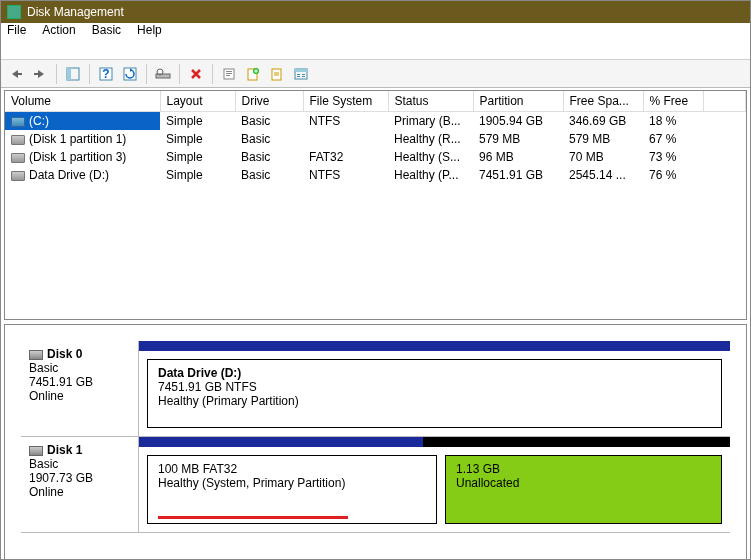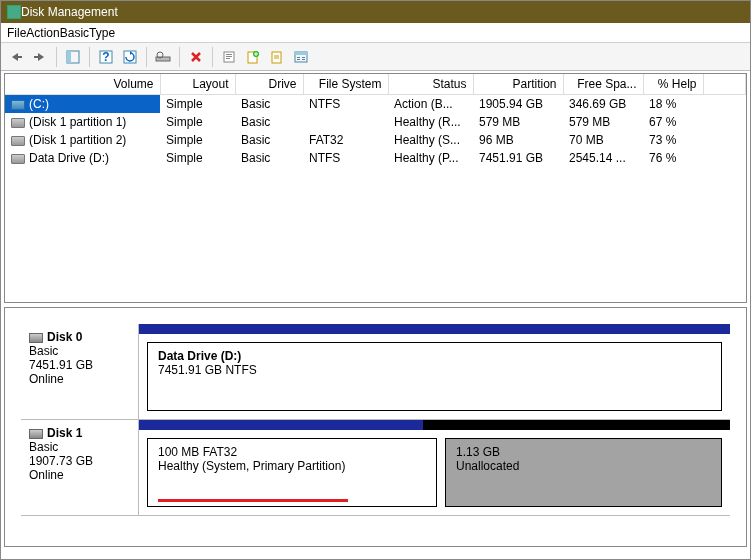--- a/index.html
+++ b/index.html
@@ -1,60 +1,60 @@
 <!DOCTYPE html>
 <html><head>
 <meta charset="utf-8">
 <style>
 * { box-sizing: border-box; margin: 0; padding: 0; font-family: 'Segoe UI', Tahoma, sans-serif; font-size: 12px; }
 body { background: #fff; width: 751px; height: 560px; overflow: hidden; border: 1px solid #888; }
-.titlebar { background: linear-gradient(#6b5a1e, #6b5a1e); color: #fff; height: 22px; display: flex; align-items: center; padding: 0 6px; gap: 0; }
+.titlebar { background: linear-gradient(#6b5a1e, #6b5a1e); color: #fff; height: 22px; display: flex; align-items: center; padding: 0 6px; gap: 6px; }
 .titlebar .icon { width: 14px; height: 14px; background: #4a8; border: 1px solid #2a6; display: inline-block; }
-.menubar { background: #fff; border-bottom: 1px solid #d0d0d0; height: 20px; display: flex; align-items: center; padding: 0 6px; }
+.menubar { background: #fff; border-bottom: 1px solid #d0d0d0; height: 37px; display: flex; padding: 0 6px; gap: 16px; }
 .menubar span { cursor: default; }
 .toolbar { background: #f5f5f5; border-bottom: 1px solid #bbb; height: 28px; display: flex; align-items: center; padding: 0 4px; gap: 2px; }
 .tbtn { width: 22px; height: 22px; display: flex; align-items: center; justify-content: center; border: 1px solid transparent; cursor: default; }
 .tsep { width: 1px; height: 20px; background: #ccc; margin: 0 3px; }
 .main { display: flex; flex-direction: column; height: calc(560px - 22px - 20px - 28px - 2px); }
 .list-area { border: 1px solid #888; margin: 2px 3px 0 3px; flex: 0 0 230px; overflow: auto; background: #fff; }
 table { border-collapse: collapse; width: 100%; table-layout: fixed; }
-th { text-align: right; font-weight: normal; background: #fff; border-right: 1px solid #ddd; border-bottom: 1px solid #ddd; padding: 3px 6px; position: relative; }
+th { text-align: left; font-weight: normal; background: #fff; border-right: 1px solid #ddd; border-bottom: 1px solid #ddd; padding: 3px 6px; position: relative; }
 td { padding: 2px 6px; white-space: nowrap; overflow: hidden; text-overflow: ellipsis; }
 tr.selected td:first-child { background: #0a64c8; color: #fff; }
 tr.selected td:first-child .vol-icon { filter: none; }
 .vol-icon { display:inline-block; width:14px; height:10px; margin-right:4px; vertical-align:middle; }
 .vol-icon.blue { background: linear-gradient(#7bd, #48b); border:1px solid #369; border-radius:1px; }
 .vol-icon.gray { background: linear-gradient(#ccc,#999); border:1px solid #777; border-radius:1px; }
 .graphical { border: 1px solid #888; margin: 4px 3px 12px 3px; flex: 1; overflow: hidden; background: #fff; padding: 16px; }
 .disk-row { display: flex; border-bottom: 1px solid #bbb; min-height: 96px; }
 .disk-head { width: 118px; border-right: 1px solid #bbb; padding: 6px 8px; background: #fff; }
 .disk-head .dicon { display:inline-block; width:14px; height:10px; background:linear-gradient(#ccc,#888); border:1px solid #666; margin-right:4px; vertical-align:middle; }
 .disk-head .dname { font-weight: bold; }
 .disk-body { flex:1; display:flex; flex-direction:column; }
 .disk-bar { height: 10px; display:flex; }
 .disk-bar .bar-seg { height:100%; }
 .part-row { flex:1; display:flex; padding: 8px; gap: 8px; }
 .part-box { border:1px solid #000; padding: 6px 10px; position:relative; background:#fff; }
 .part-box .pname { font-weight: bold; }
 .underline-red { position:absolute; bottom:4px; left:10px; height:3px; background:#e02020; }
-.unalloc { background:#a3a3a3; }
+.unalloc { background:#84cc16; }
 </style>
 </head>
 <body>
 
 <div class="titlebar">
   <span class="icon"></span>
   <span>Disk Management</span>
 </div>
 
 <div class="menubar">
   <span>File</span>
   <span>Action</span>
   <span>Basic</span>
-  <span>Type</span>
+  <span>Help</span>
 </div>
 
 <div class="toolbar">
   <div class="tbtn">
       <svg width="16" height="12">
         <path d="M10 2 L4 6 L10 10 Z" fill="#666"></path>
         <rect x="10" y="5" width="4" height="2" fill="#666"></rect>
       </svg>
     </div>
   <div class="tbtn">
@@ -147,49 +147,49 @@
       </colgroup>
       <thead>
           <tr>
         <th>Volume</th>
         <th>Layout</th>
         <th>Drive</th>
         <th>File System</th>
         <th>Status</th>
         <th>Partition</th>
         <th>Free Spa...</th>
-        <th>% Help</th>
+        <th>% Free</th>
         <th></th>
       </tr>
         </thead>
       <tbody id="vol-body">
           <tr class="selected">
             <td><span class="vol-icon blue"></span><span>(C:)</span></td>
             <td>Simple</td>
             <td>Basic</td>
             <td>NTFS</td>
-            <td>Action (B...</td>
+            <td>Primary (B...</td>
             <td>1905.94 GB</td>
             <td>346.69 GB</td>
             <td>18 %</td>
             <td></td>
           </tr>
           <tr>
             <td><span class="vol-icon gray"></span><span>(Disk 1 partition 1)</span></td>
             <td>Simple</td>
             <td>Basic</td>
             <td></td>
             <td>Healthy (R...</td>
             <td>579 MB</td>
             <td>579 MB</td>
             <td>67 %</td>
             <td></td>
           </tr>
           <tr>
-            <td><span class="vol-icon gray"></span><span>(Disk 1 partition 2)</span></td>
+            <td><span class="vol-icon gray"></span><span>(Disk 1 partition 3)</span></td>
             <td>Simple</td>
             <td>Basic</td>
             <td>FAT32</td>
             <td>Healthy (S...</td>
             <td>96 MB</td>
             <td>70 MB</td>
             <td>73 %</td>
             <td></td>
           </tr>
           <tr>
@@ -216,20 +216,21 @@
           <div>Online</div>
         </div>
         <div class="disk-body">
           <div class="disk-bar">
             <div class="bar-seg" style="background: rgb(26, 42, 154); flex: 1 1 0%;"></div>
           </div>
           <div class="part-row">
             <div class="part-box " style="flex: 1 1 0%;">
               <div class="pname">Data Drive  (D:)</div>
               <div>7451.91 GB NTFS</div>
+              <div>Healthy (Primary Partition)</div>
             </div>
           </div>
         </div>
       </div>
       <div class="disk-row">
         <div class="disk-head">
           <div><span class="dicon"></span><span class="dname">Disk 1</span></div>
           <div>Basic</div>
           <div>1907.73 GB</div>
           <div>Online</div>

